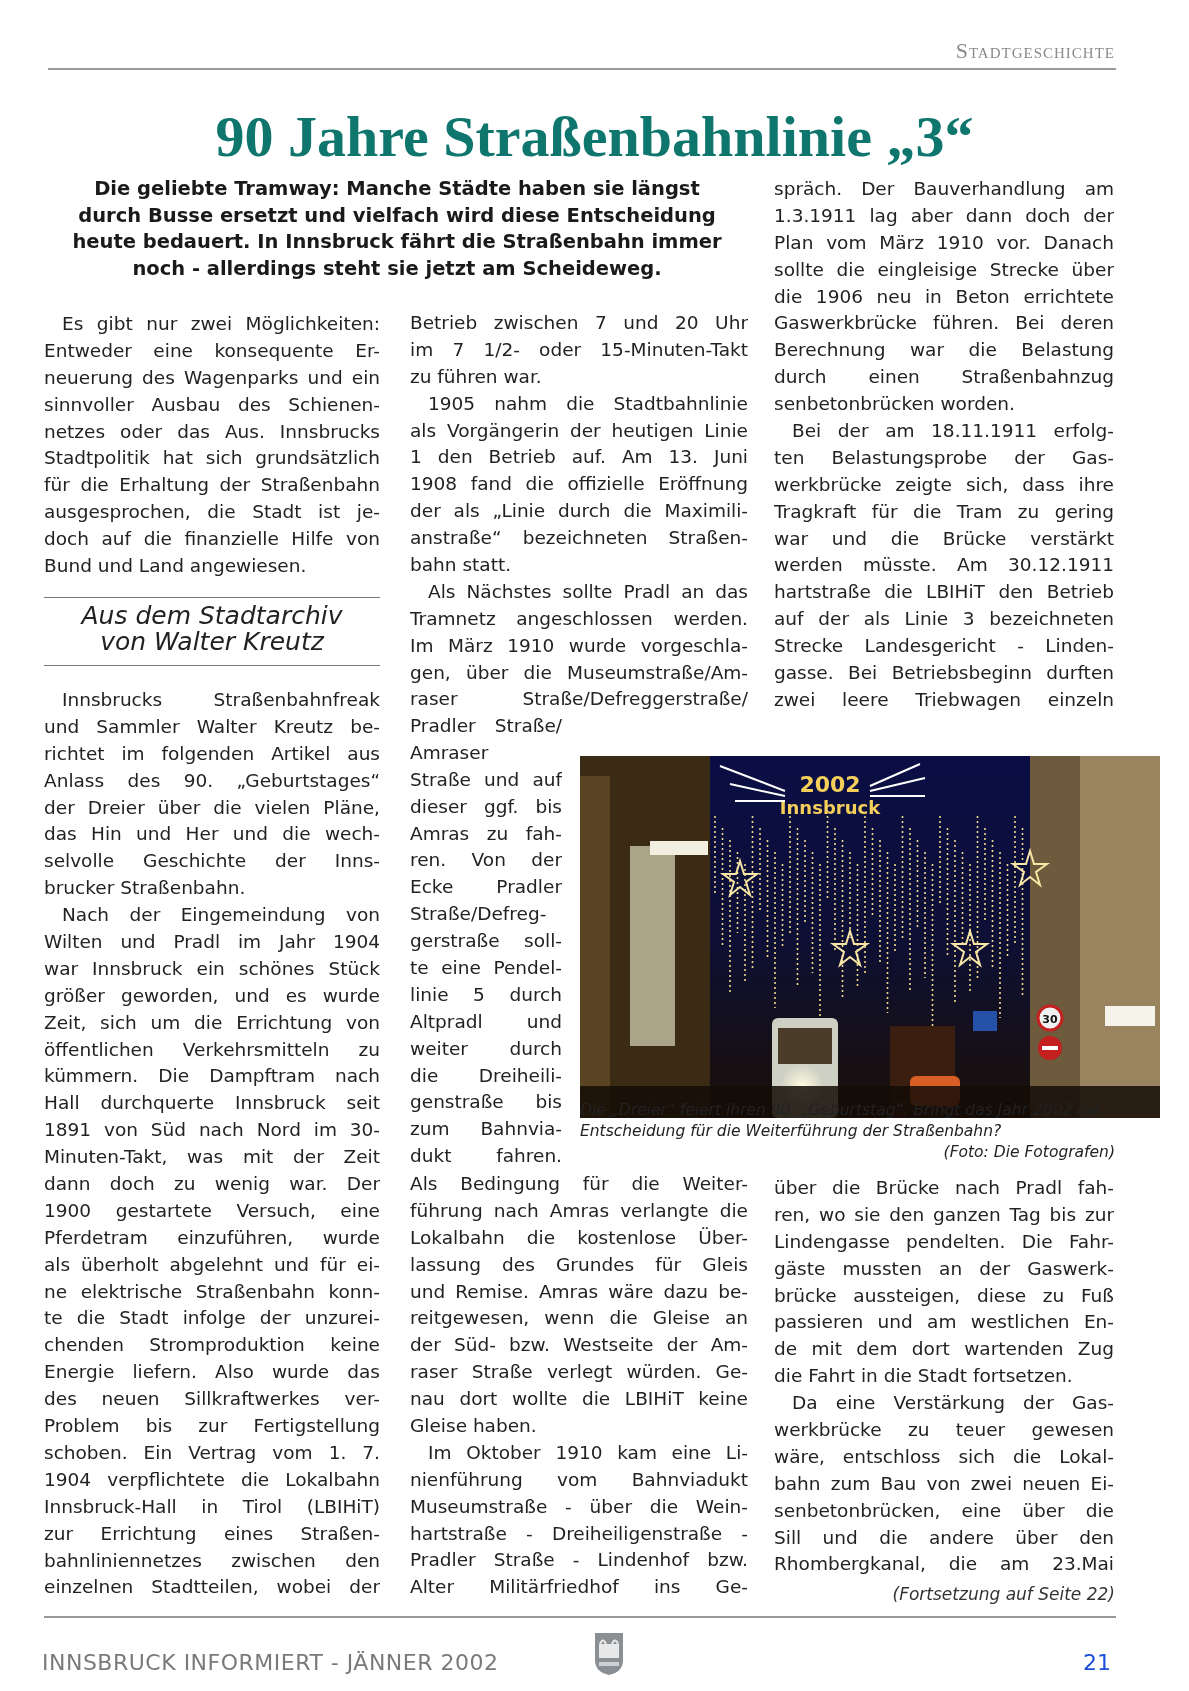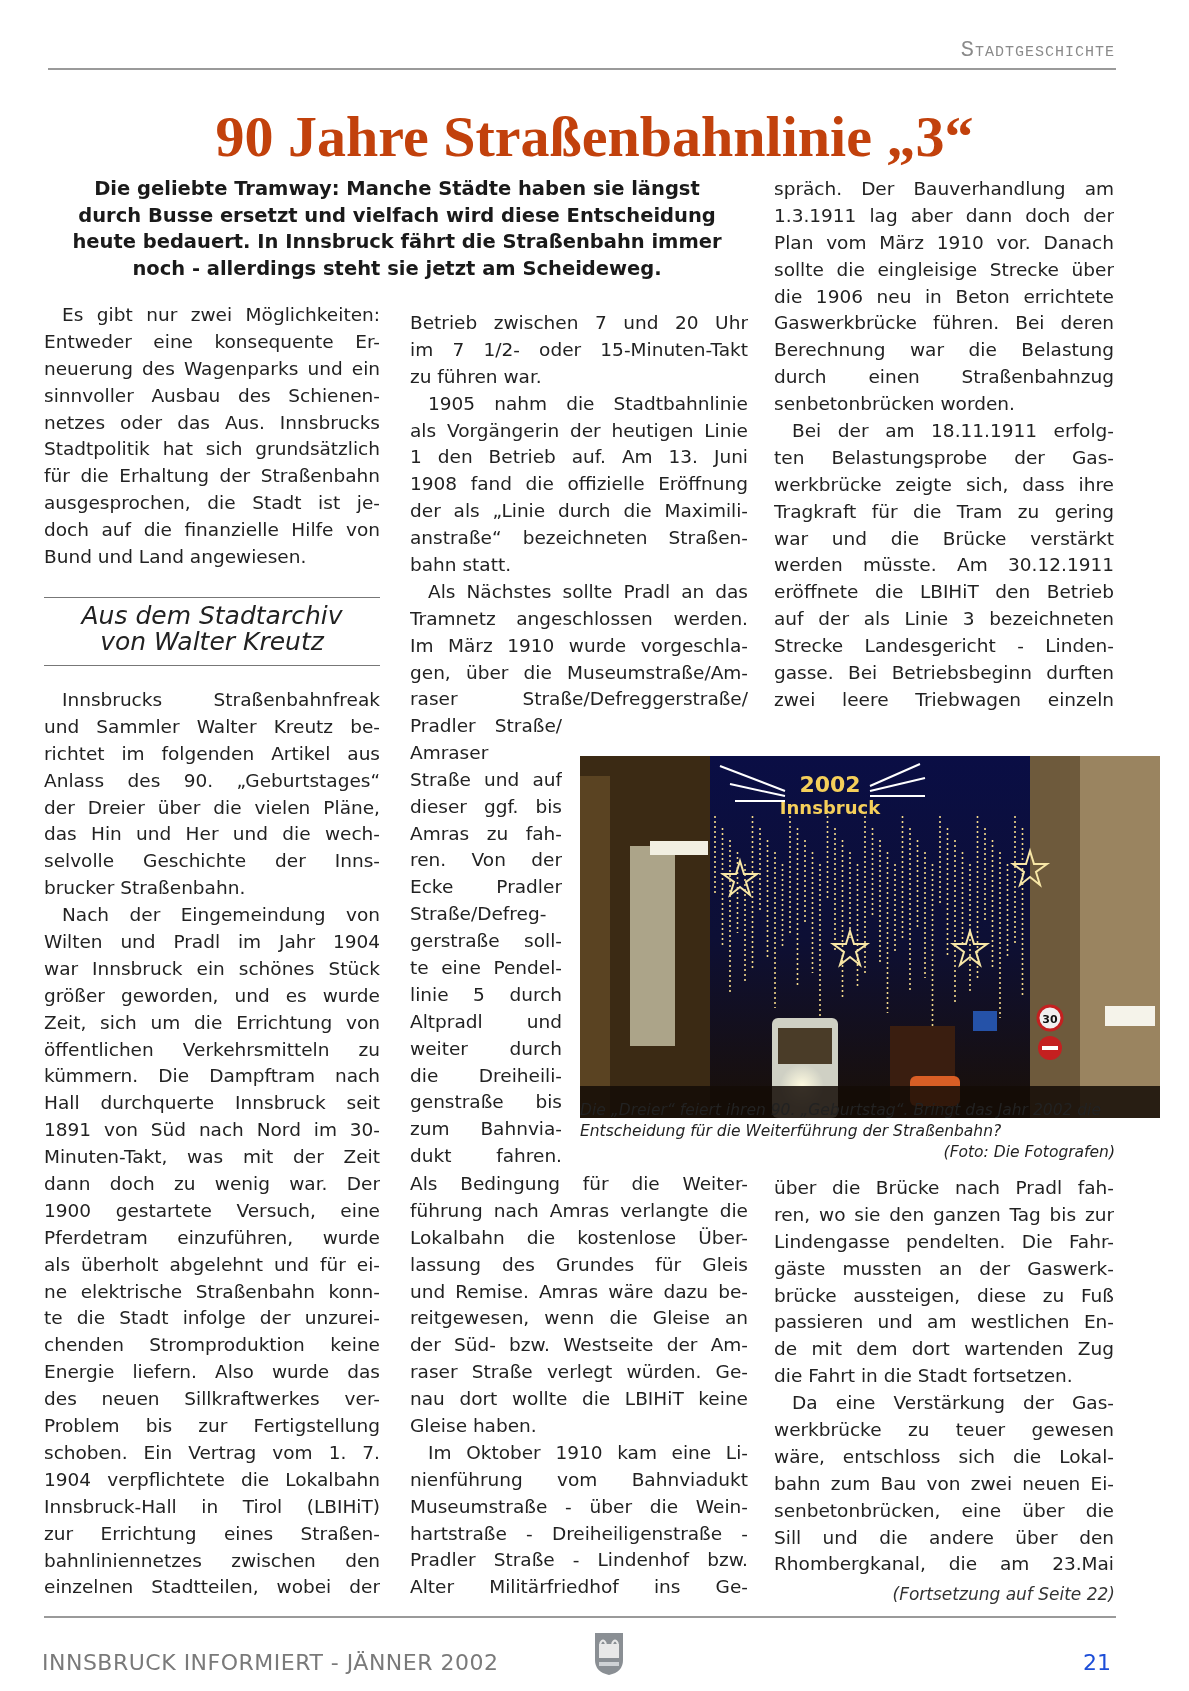--- a/index.html
+++ b/index.html
@@ -1,24 +1,24 @@
 <!DOCTYPE html>
 <html><head>
 <meta charset="utf-8">
 <style>
   html, body { margin: 0; padding: 0; background: #ffffff; }
   body { width: 1189px; height: 1691px; position: relative; overflow: hidden;
          font-family: "DejaVu Sans", sans-serif; color: #1e1e1e; }
   .abs { position: absolute; }
-  .section-label { right: 74px; top: 38px; font-family: Liberation Mono, monospace;
+  .section-label { right: 74px; top: 38px; font-family: Liberation Serif, serif;
          font-size: 22px; color: #8a8a8a; letter-spacing: 1px; font-variant: small-caps; margin-left: 6px; }
   .rule { height: 2px; background: #9a9a9a; }
   .title { left: 0; width: 1189px; top: 102px; text-align: center;
          font-family: "Liberation Serif", serif; font-weight: bold; font-size: 58px;
-         color: #c2410c; line-height: 70px; }
+         color: #0f766e; line-height: 70px; }
   .lead { left: 42px; width: 710px; top: 176px; text-align: center; font-weight: bold;
          font-size: 19.5px; line-height: 26.5px; color: #1a1a1a; }
   .lead div { white-space: nowrap; }
   .col { font-size: 18.5px; line-height: 26.9px; color: #222; }
   .col .ln { height: 26.9px; white-space: nowrap; overflow: hidden;
              text-align: justify; text-align-last: justify; }
   .col .ln.last { text-align-last: left; }
   .col .ln.ind { padding-left: 18px; }
   .byline { font-style: italic; font-size: 25px; line-height: 26px; text-align: center; color: #222; }
   .photo { left: 580px; top: 756px; width: 580px; height: 362px; overflow: hidden;
@@ -38,21 +38,21 @@
 <div class="abs rule" style="left:48px; width:1068px; top:68px;"></div>
 
 <div class="abs title">90 Jahre Straßenbahnlinie „3“</div>
 <div class="abs lead">
   <div>Die geliebte Tramway: Manche Städte haben sie längst</div>
   <div>durch Busse ersetzt und vielfach wird diese Entscheidung</div>
   <div>heute bedauert. In Innsbruck fährt die Straßenbahn immer</div>
   <div>noch - allerdings steht sie jetzt am Scheideweg.</div>
 </div>
 
-<div class="abs col" id="col1-intro" style="left:44px; width:336px; top:302px;">
+<div class="abs col" id="col1-intro" style="left:44px; width:336px; top:311px;">
     <div class="ln ind">Es gibt nur zwei Möglichkeiten:</div>
     <div class="ln">Entweder eine konsequente Er-</div>
     <div class="ln">neuerung des Wagenparks und ein</div>
     <div class="ln">sinnvoller Ausbau des Schienen-</div>
     <div class="ln">netzes oder das Aus. Innsbrucks</div>
     <div class="ln">Stadtpolitik hat sich grundsätzlich</div>
     <div class="ln">für die Erhaltung der Straßenbahn</div>
     <div class="ln">ausgesprochen, die Stadt ist je-</div>
     <div class="ln">doch auf die finanzielle Hilfe von</div>
     <div class="ln last">Bund und Land angewiesen.</div>
@@ -166,21 +166,21 @@
     <div class="ln">Gaswerkbrücke führen. Bei deren</div>
     <div class="ln">Berechnung war die Belastung</div>
     <div class="ln">durch einen Straßenbahnzug</div>
     <div class="ln last">senbetonbrücken worden.</div>
     <div class="ln ind">Bei der am 18.11.1911 erfolg-</div>
     <div class="ln">ten Belastungsprobe der Gas-</div>
     <div class="ln">werkbrücke zeigte sich, dass ihre</div>
     <div class="ln">Tragkraft für die Tram zu gering</div>
     <div class="ln">war und die Brücke verstärkt</div>
     <div class="ln">werden müsste. Am 30.12.1911</div>
-    <div class="ln">eröffnete die LBIHiT den Betrieb</div>
+    <div class="ln">hartstraße die LBIHiT den Betrieb</div>
     <div class="ln">auf der als Linie 3 bezeichneten</div>
     <div class="ln">Strecke Landesgericht - Linden-</div>
     <div class="ln">gasse. Bei Betriebsbeginn durften</div>
     <div class="ln">zwei leere Triebwagen einzeln</div>
   </div>
 
 <div class="abs photo">
   <svg width="580" height="362" viewBox="0 0 580 362">
     <defs>
       <linearGradient id="sky" x1="0" y1="0" x2="0" y2="1">

